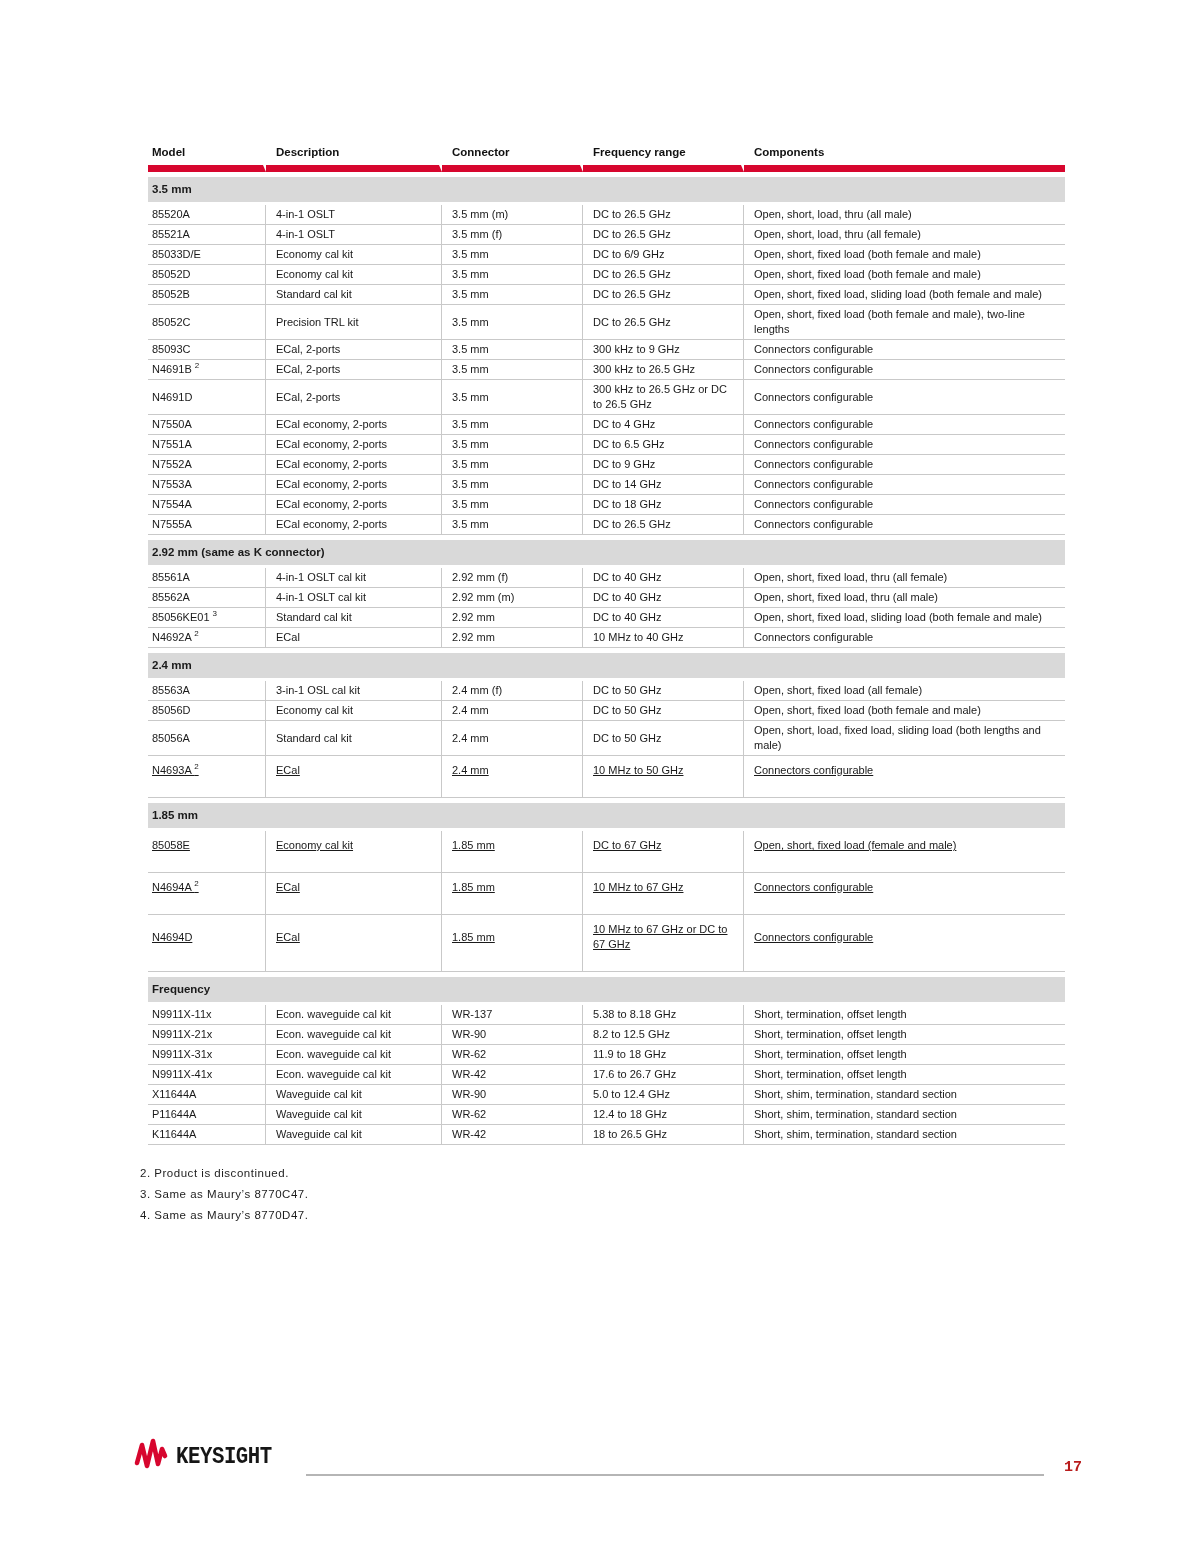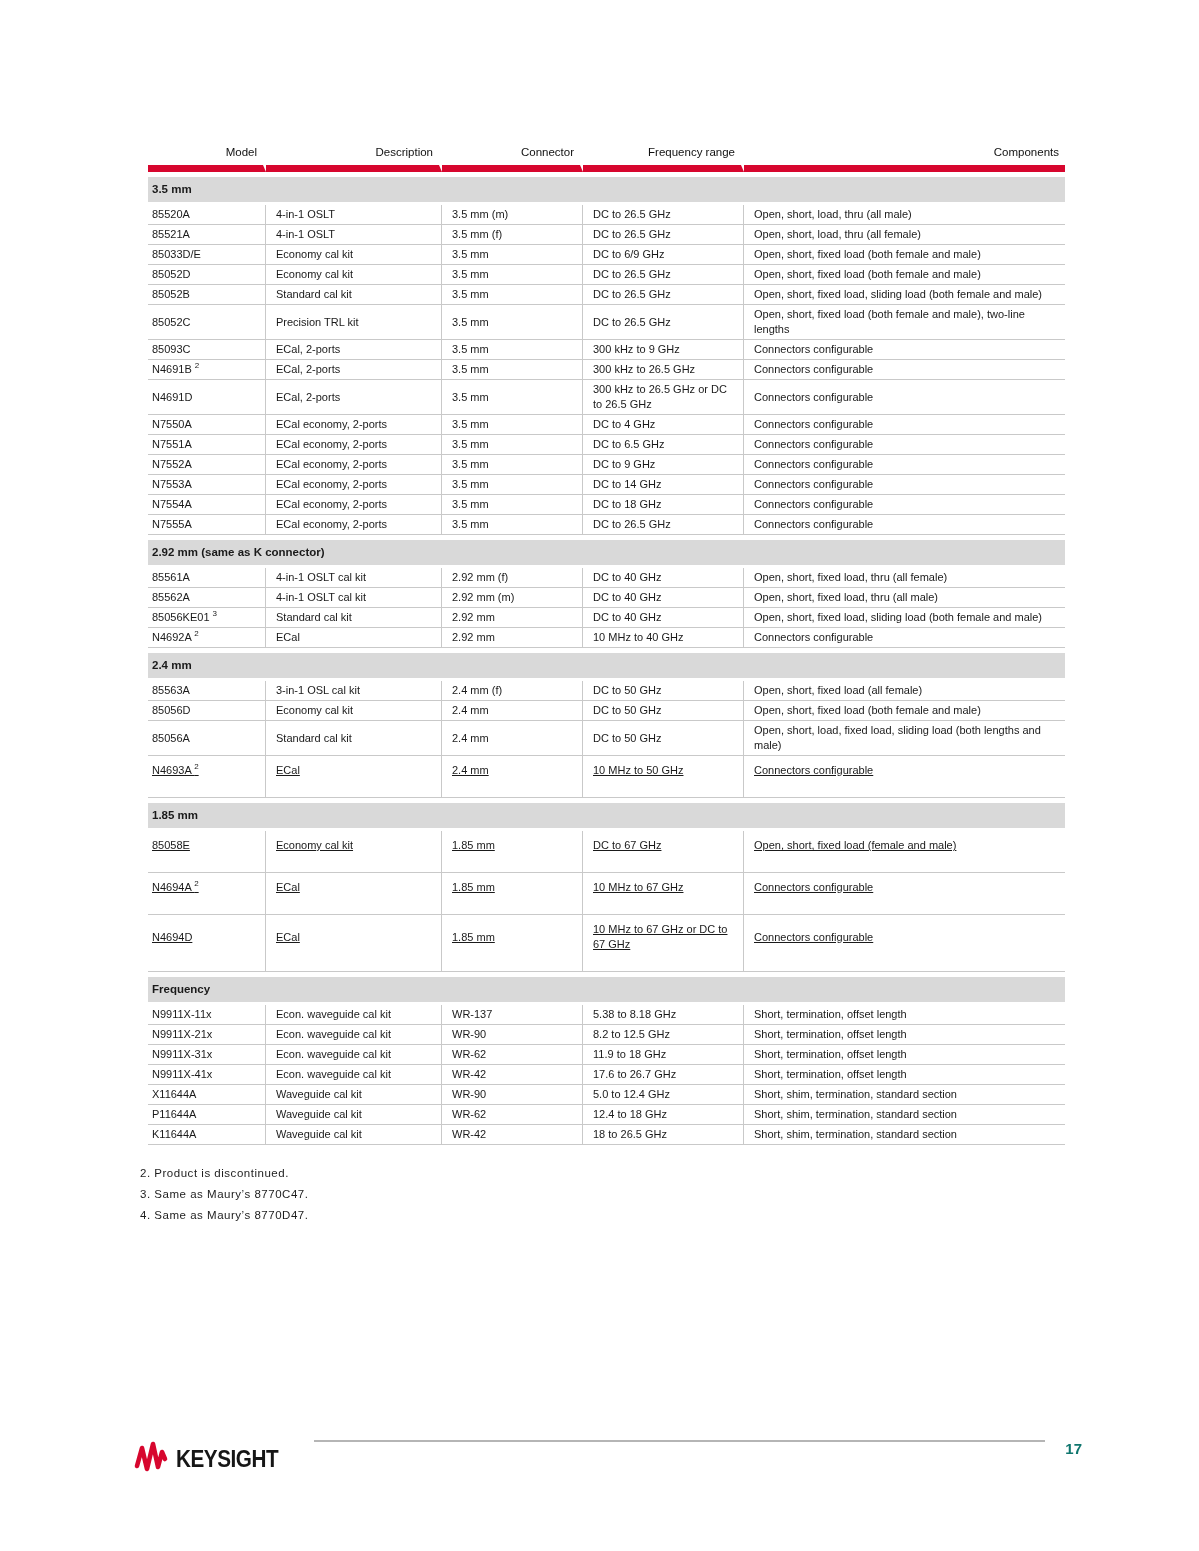--- a/index.html
+++ b/index.html
@@ -19,23 +19,23 @@
   .content{
     padding:146px 134px 0 148px;
   }
   table.calkits{
     width:100%;
     table-layout:fixed;
     border-collapse:separate;
     border-spacing:0;
   }
   th{
-    text-align:right;
+    text-align:left;
     font-size:11.5px;
-    font-weight:normal;
+    font-weight:bold;
     color:#111;
     padding:0 6px 7px 10px;
     border-bottom:7px solid var(--accent);
     border-right:3px solid #ffffff;
     vertical-align:bottom;
   }
   th:first-child{padding-left:4px;}
   th:last-child{border-right:none;}
   td.band{
     background:var(--band);
@@ -64,21 +64,22 @@
     font-size:11.5px;
     line-height:21px;
     letter-spacing:0.045em;
     color:#1d1d1d;
   }
   .footer{
     position:absolute;
     left:133px;right:117px;top:1440px;
     height:36px;
     display:flex;
-    align-items:flex-start;
+    align-items:flex-end;
+    font-family:Liberation Mono, monospace;
   }
   .logo{display:flex;align-items:center;}
   .logo-text{
     font-size:23px;
     font-weight:bold;
     color:#161616;
     letter-spacing:-0.5px;
     transform:scaleX(0.9);
     transform-origin:left center;
     margin-left:5px;
@@ -86,21 +87,21 @@
   }
   .rule{
     flex:1;
     height:2px;
     background:#b5b5b5;
     margin:0 20px 0 24px;
   }
   .pagenum{
     font-size:15px;
     font-weight:bold;
-    color:#0f766e;
+    color:#b91c1c;
   }
 </style>
 </head>
 <body>
 
 <div class="page">
   <div class="content">
 
     <table class="calkits" id="calTable">
       <colgroup>

